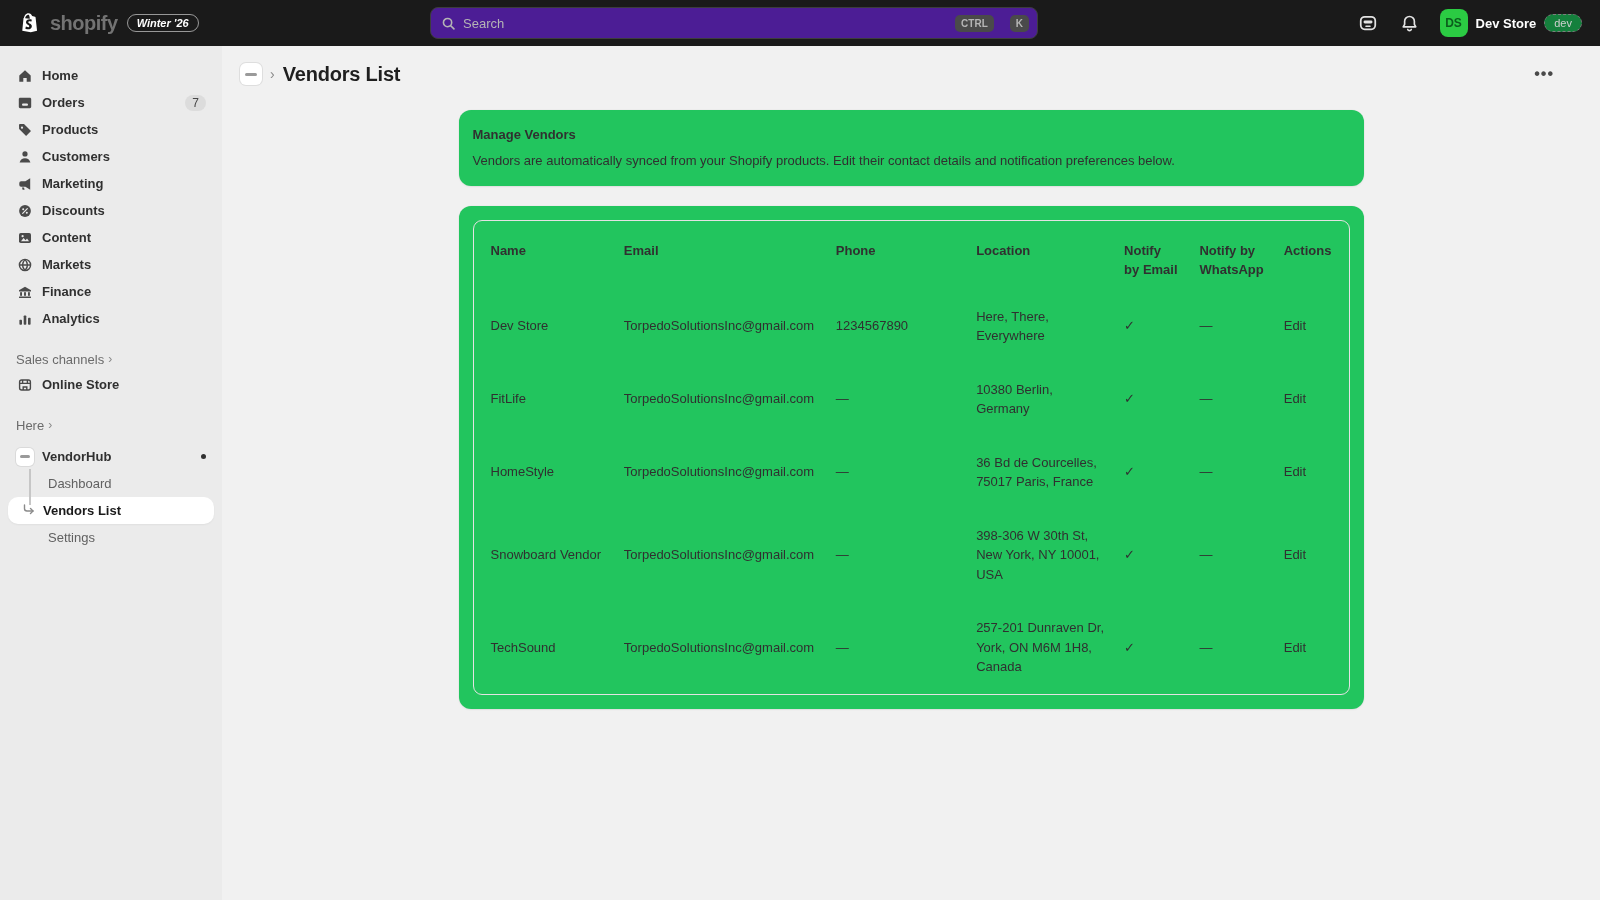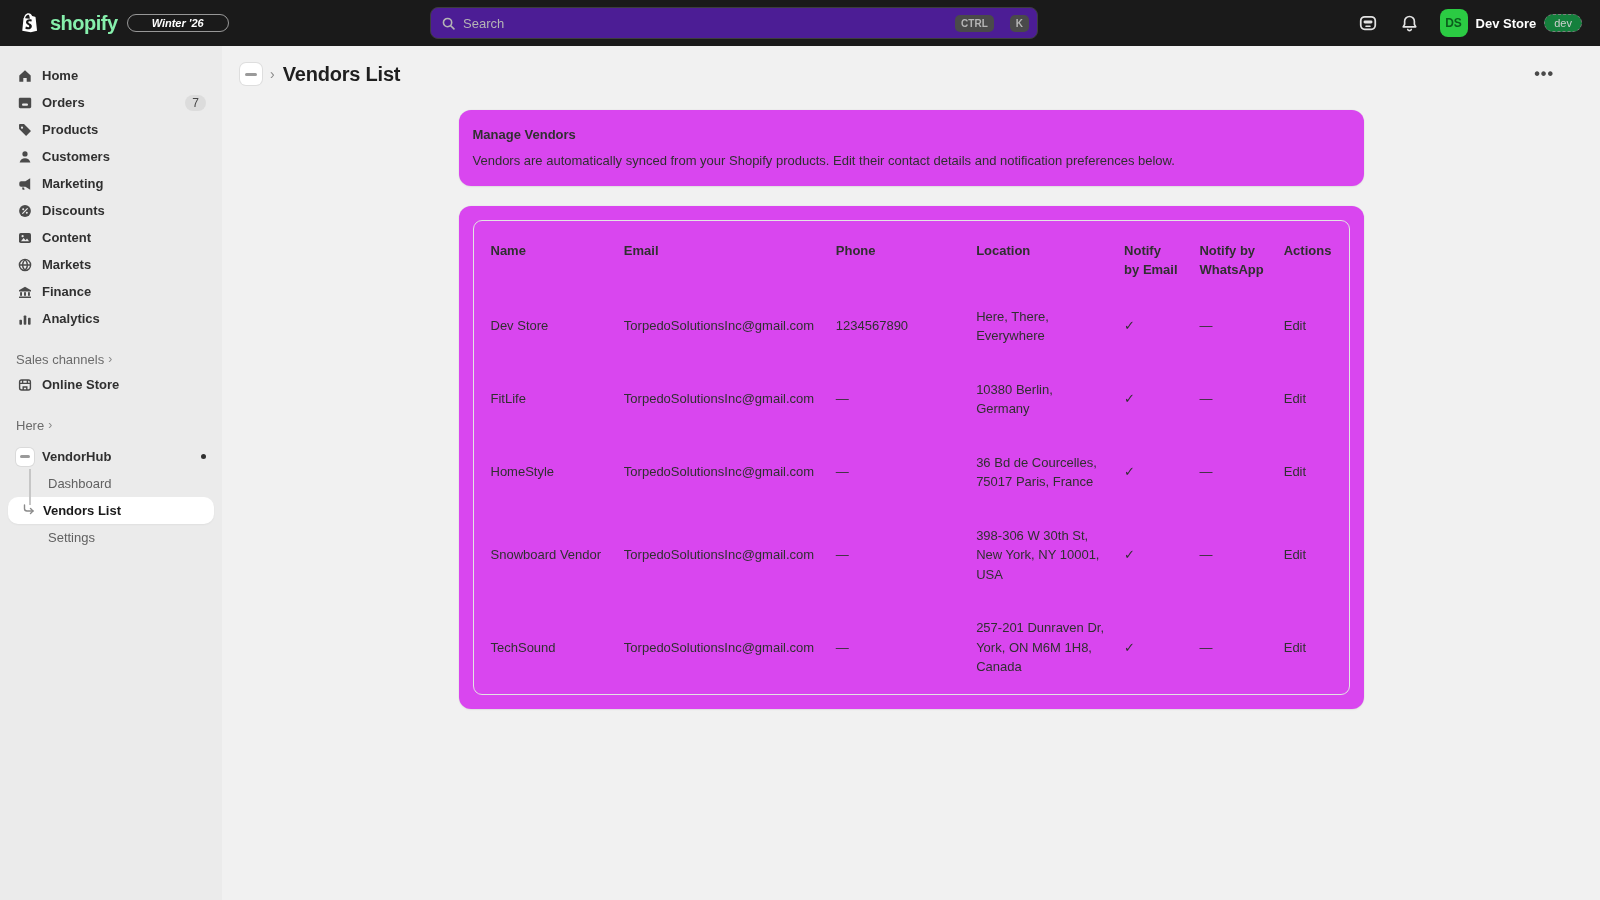--- a/index.html
+++ b/index.html
@@ -3,23 +3,23 @@
 <meta charset="utf-8">
 <style>
   * { margin:0; padding:0; box-sizing:border-box; }
   html,body { width:1600px; height:900px; overflow:hidden;
     font-family:"Liberation Sans","DejaVu Sans",sans-serif; background:#f1f1f1; }
 
   
   .topbar { position:fixed; top:0; left:0; width:1600px; height:46px; background:#1a1a1a;
     display:flex; align-items:center; z-index:50; }
   .brand { display:flex; align-items:center; gap:9px; padding-left:16px; width:430px; }
-  .brand-word { color:#86efac; font-size:20px; font-weight:700; letter-spacing:-0.5px; }
+  .brand-word { color:#737373; font-size:20px; font-weight:700; letter-spacing:-0.5px; }
   .release-badge { border:1.5px solid rgba(255,255,255,0.55); color:#ffffff; font-size:11px;
-    font-weight:700; font-style:italic; border-radius:9px; padding:2px 24px; }
+    font-weight:700; font-style:italic; border-radius:9px; padding:2px 9px; }
   .search-wrap { width:608px; }
   .search-box { display:flex; align-items:center; height:32px; background:#4c1d95;
     border:1px solid #3d3d3d; border-radius:8px; padding:0 8px 0 10px; cursor:text; }
   .search-box .s-label { color:#b5b5b5; font-size:13px; font-weight:500; margin-left:7px; flex:1; }
   .kbd { background:#4a4a4a; color:#b5b5b5; font-size:10px; font-weight:600; border-radius:5px;
     padding:3px 6px; margin-left:16px; }
   .top-right { flex:1; display:flex; align-items:center; justify-content:flex-end;
     gap:10px; padding-right:14px; }
   .top-icon-btn { width:32px; height:32px; border-radius:8px; display:flex; align-items:center;
     justify-content:center; cursor:pointer; }
@@ -63,21 +63,21 @@
   .crumb-icon { width:22px; height:22px; background:#ffffff; border-radius:6px;
     box-shadow:0 0 0 1px rgba(0,0,0,0.08); display:flex; align-items:center; justify-content:center;
     cursor:pointer; }
   .crumb-mark { width:12px; height:3px; background:#9a9a9a; border-radius:2px; }
   .crumb-sep { color:#8a8a8a; font-size:14px; margin:0 8px; }
   .page-title { color:#1f1f1f; font-size:20px; font-weight:700; letter-spacing:-0.2px; }
   .overflow-btn { margin-left:auto; color:#4a4a4a; font-size:16px; font-weight:700;
     letter-spacing:1px; cursor:pointer; line-height:1; padding:4px 6px; border-radius:6px; }
 
   .content-col { width:905px; margin:18px auto 0 auto; }
-  .card { background:#d946ef; border-radius:12px; box-shadow:0 1px 2px rgba(0,0,0,0.06),
+  .card { background:#22c55e; border-radius:12px; box-shadow:0 1px 2px rgba(0,0,0,0.06),
     0 0 0 0.5px rgba(0,0,0,0.04); }
   .intro-card { padding:17px 14px 18px 14px; margin-bottom:20px; }
   .intro-title { font-size:13px; font-weight:700; color:#303030; margin-bottom:11px; }
   .intro-desc { font-size:13px; color:#303030; }
 
   .table-card { padding:14px; margin-bottom:24px; }
   .table-frame { border:1px solid #e3e3e3; border-radius:9px; overflow:hidden; }
   table { width:100%; border-collapse:collapse; }
   th { text-align:left; vertical-align:top; font-size:13px; font-weight:700; color:#303030;
     padding:21px 10px 10px 10px; line-height:1.45; }

